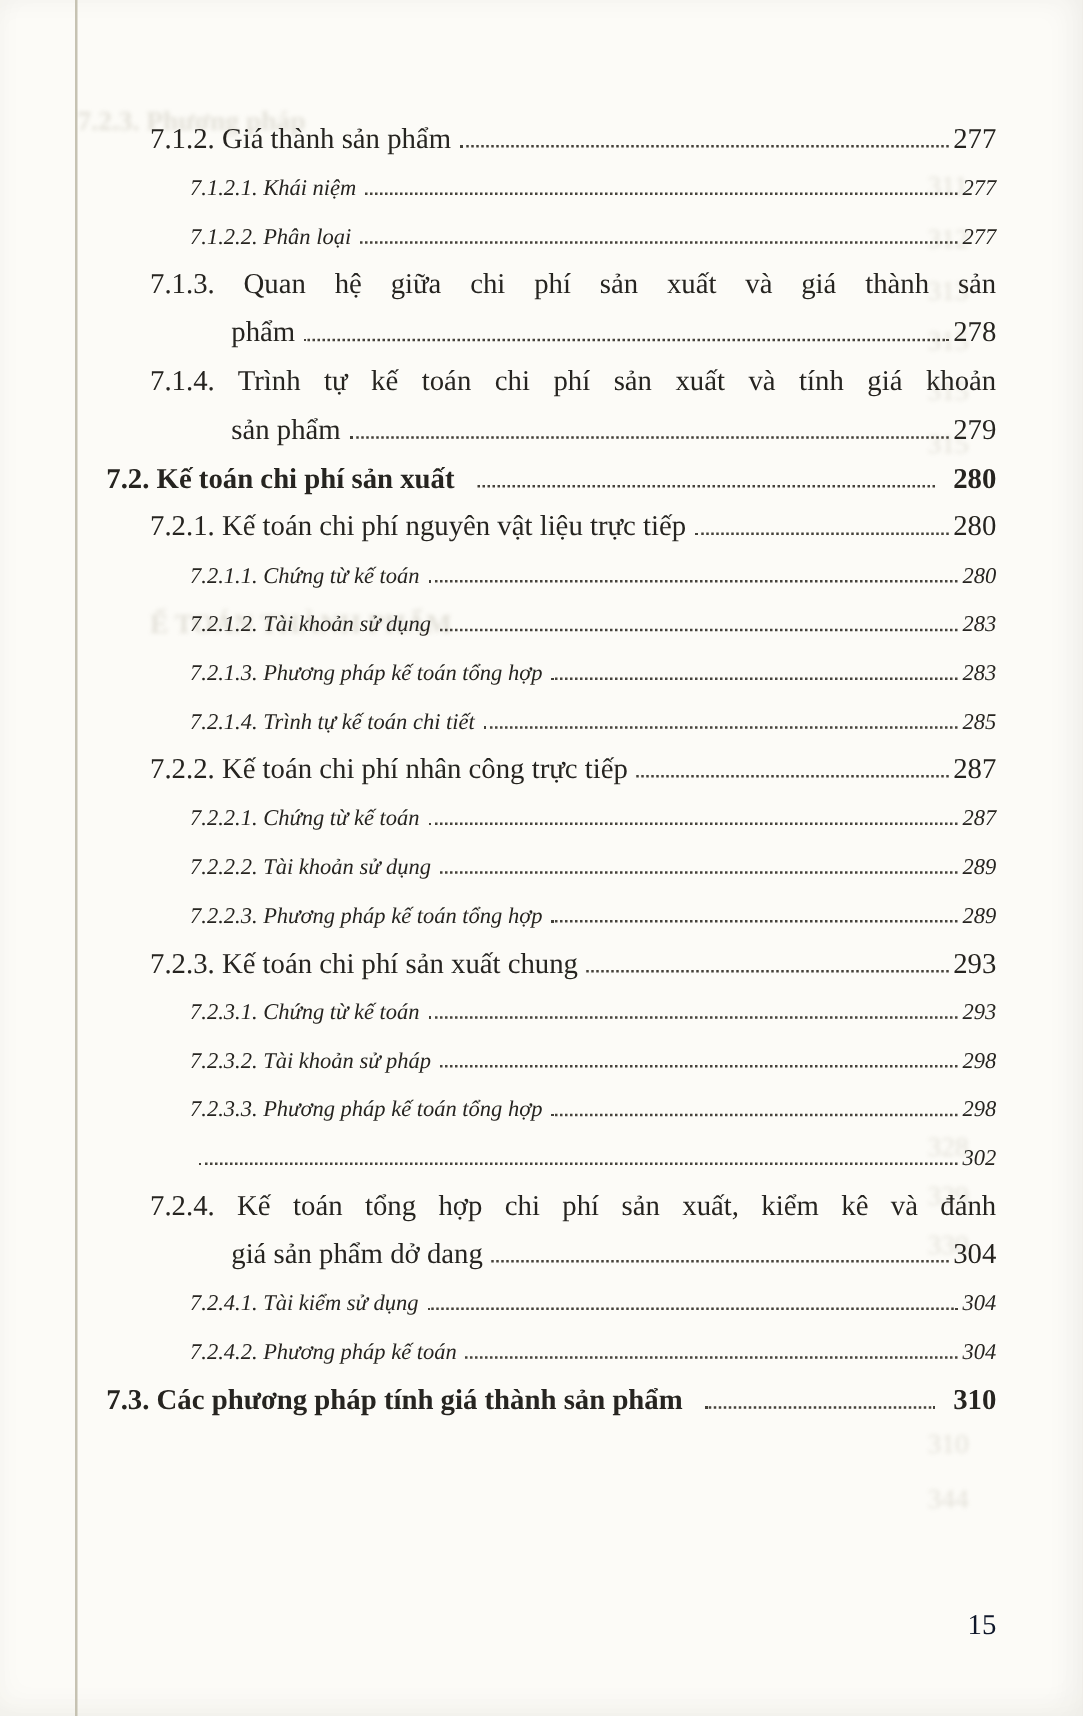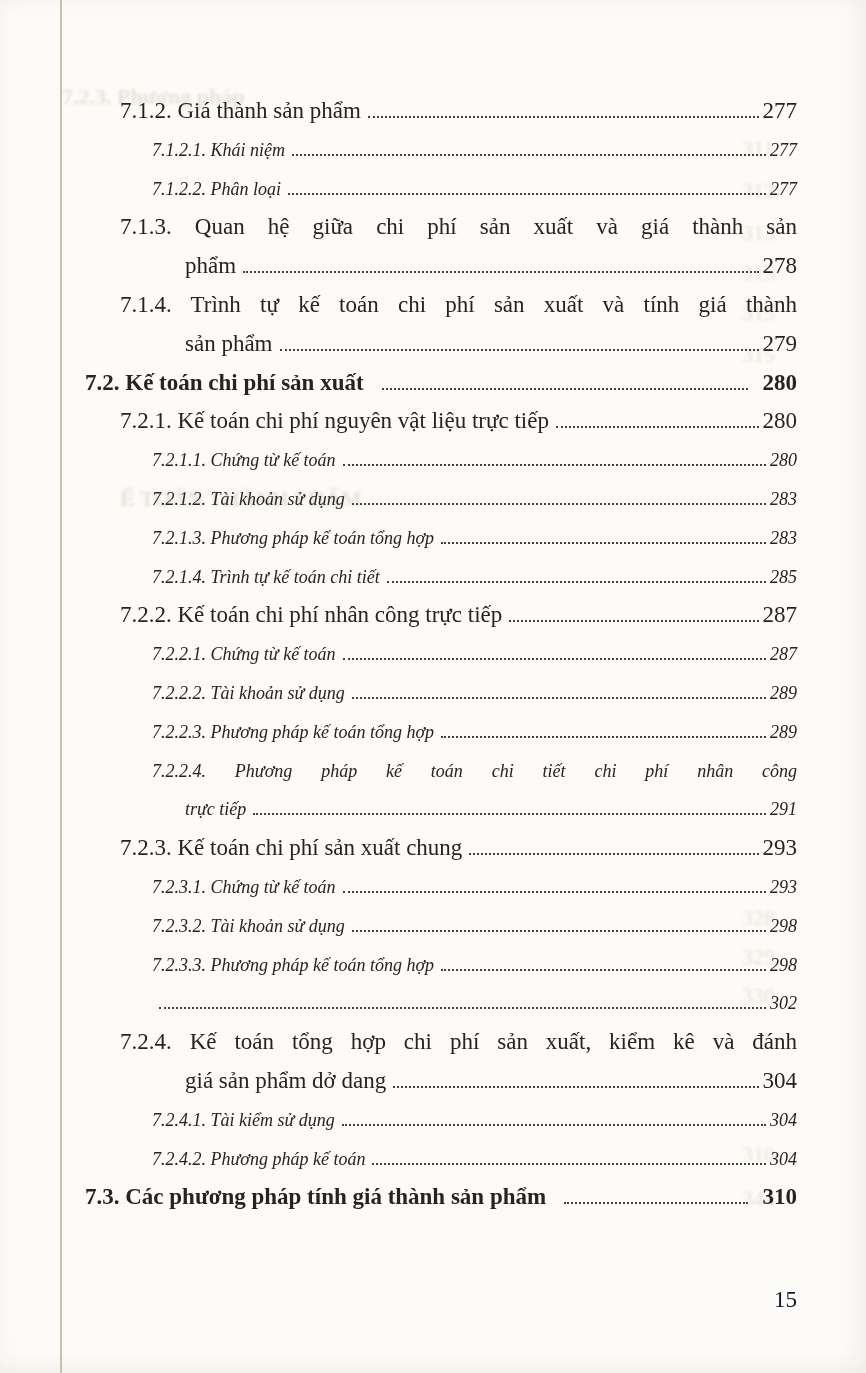--- a/index.html
+++ b/index.html
@@ -112,21 +112,21 @@
       </div>
       <div class="entry level-1 normal">
         <div class="line first justify">7.1.3. Quan hệ giữa chi phí sản xuất và giá thành sản</div>
         <div class="line cont last">
           <span class="txt">phẩm</span>
           <span class="leader"></span>
           <span class="pg">278</span>
         </div>
       </div>
       <div class="entry level-1 normal">
-        <div class="line first justify">7.1.4. Trình tự kế toán chi phí sản xuất và tính giá thành</div>
+        <div class="line first justify">7.1.4. Trình tự kế toán chi phí sản xuất và tính giá khoản</div>
         <div class="line cont last">
           <span class="txt">sản phẩm</span>
           <span class="leader"></span>
           <span class="pg">279</span>
         </div>
       </div>
       <div class="entry level-0 bold">
         <div class="line first last">
           <span class="txt">7.2. Kế toán chi phí sản xuất</span>
           <span class="leader"></span>
@@ -189,45 +189,37 @@
           <span class="pg">289</span>
         </div>
       </div>
       <div class="entry level-2 italic">
         <div class="line first last">
           <span class="txt">7.2.2.3. Phương pháp kế toán tổng hợp</span>
           <span class="leader"></span>
           <span class="pg">289</span>
         </div>
       </div>
-      <div class="entry level-2 italic">
-        <div class="line first justify">7.2.2.4. Phương pháp kế toán chi tiết chi phí nhân công</div>
-        <div class="line cont last">
-          <span class="txt">trực tiếp</span>
-          <span class="leader"></span>
-          <span class="pg">291</span>
-        </div>
-      </div>
       <div class="entry level-1 normal">
         <div class="line first last">
           <span class="txt">7.2.3. Kế toán chi phí sản xuất chung</span>
           <span class="leader"></span>
           <span class="pg">293</span>
         </div>
       </div>
       <div class="entry level-2 italic">
         <div class="line first last">
           <span class="txt">7.2.3.1. Chứng từ kế toán</span>
           <span class="leader"></span>
           <span class="pg">293</span>
         </div>
       </div>
       <div class="entry level-2 italic">
         <div class="line first last">
-          <span class="txt">7.2.3.2. Tài khoản sử dụng</span>
+          <span class="txt">7.2.3.2. Tài khoản sử pháp</span>
           <span class="leader"></span>
           <span class="pg">298</span>
         </div>
       </div>
       <div class="entry level-2 italic">
         <div class="line first last">
           <span class="txt">7.2.3.3. Phương pháp kế toán tổng hợp</span>
           <span class="leader"></span>
           <span class="pg">298</span>
         </div>

